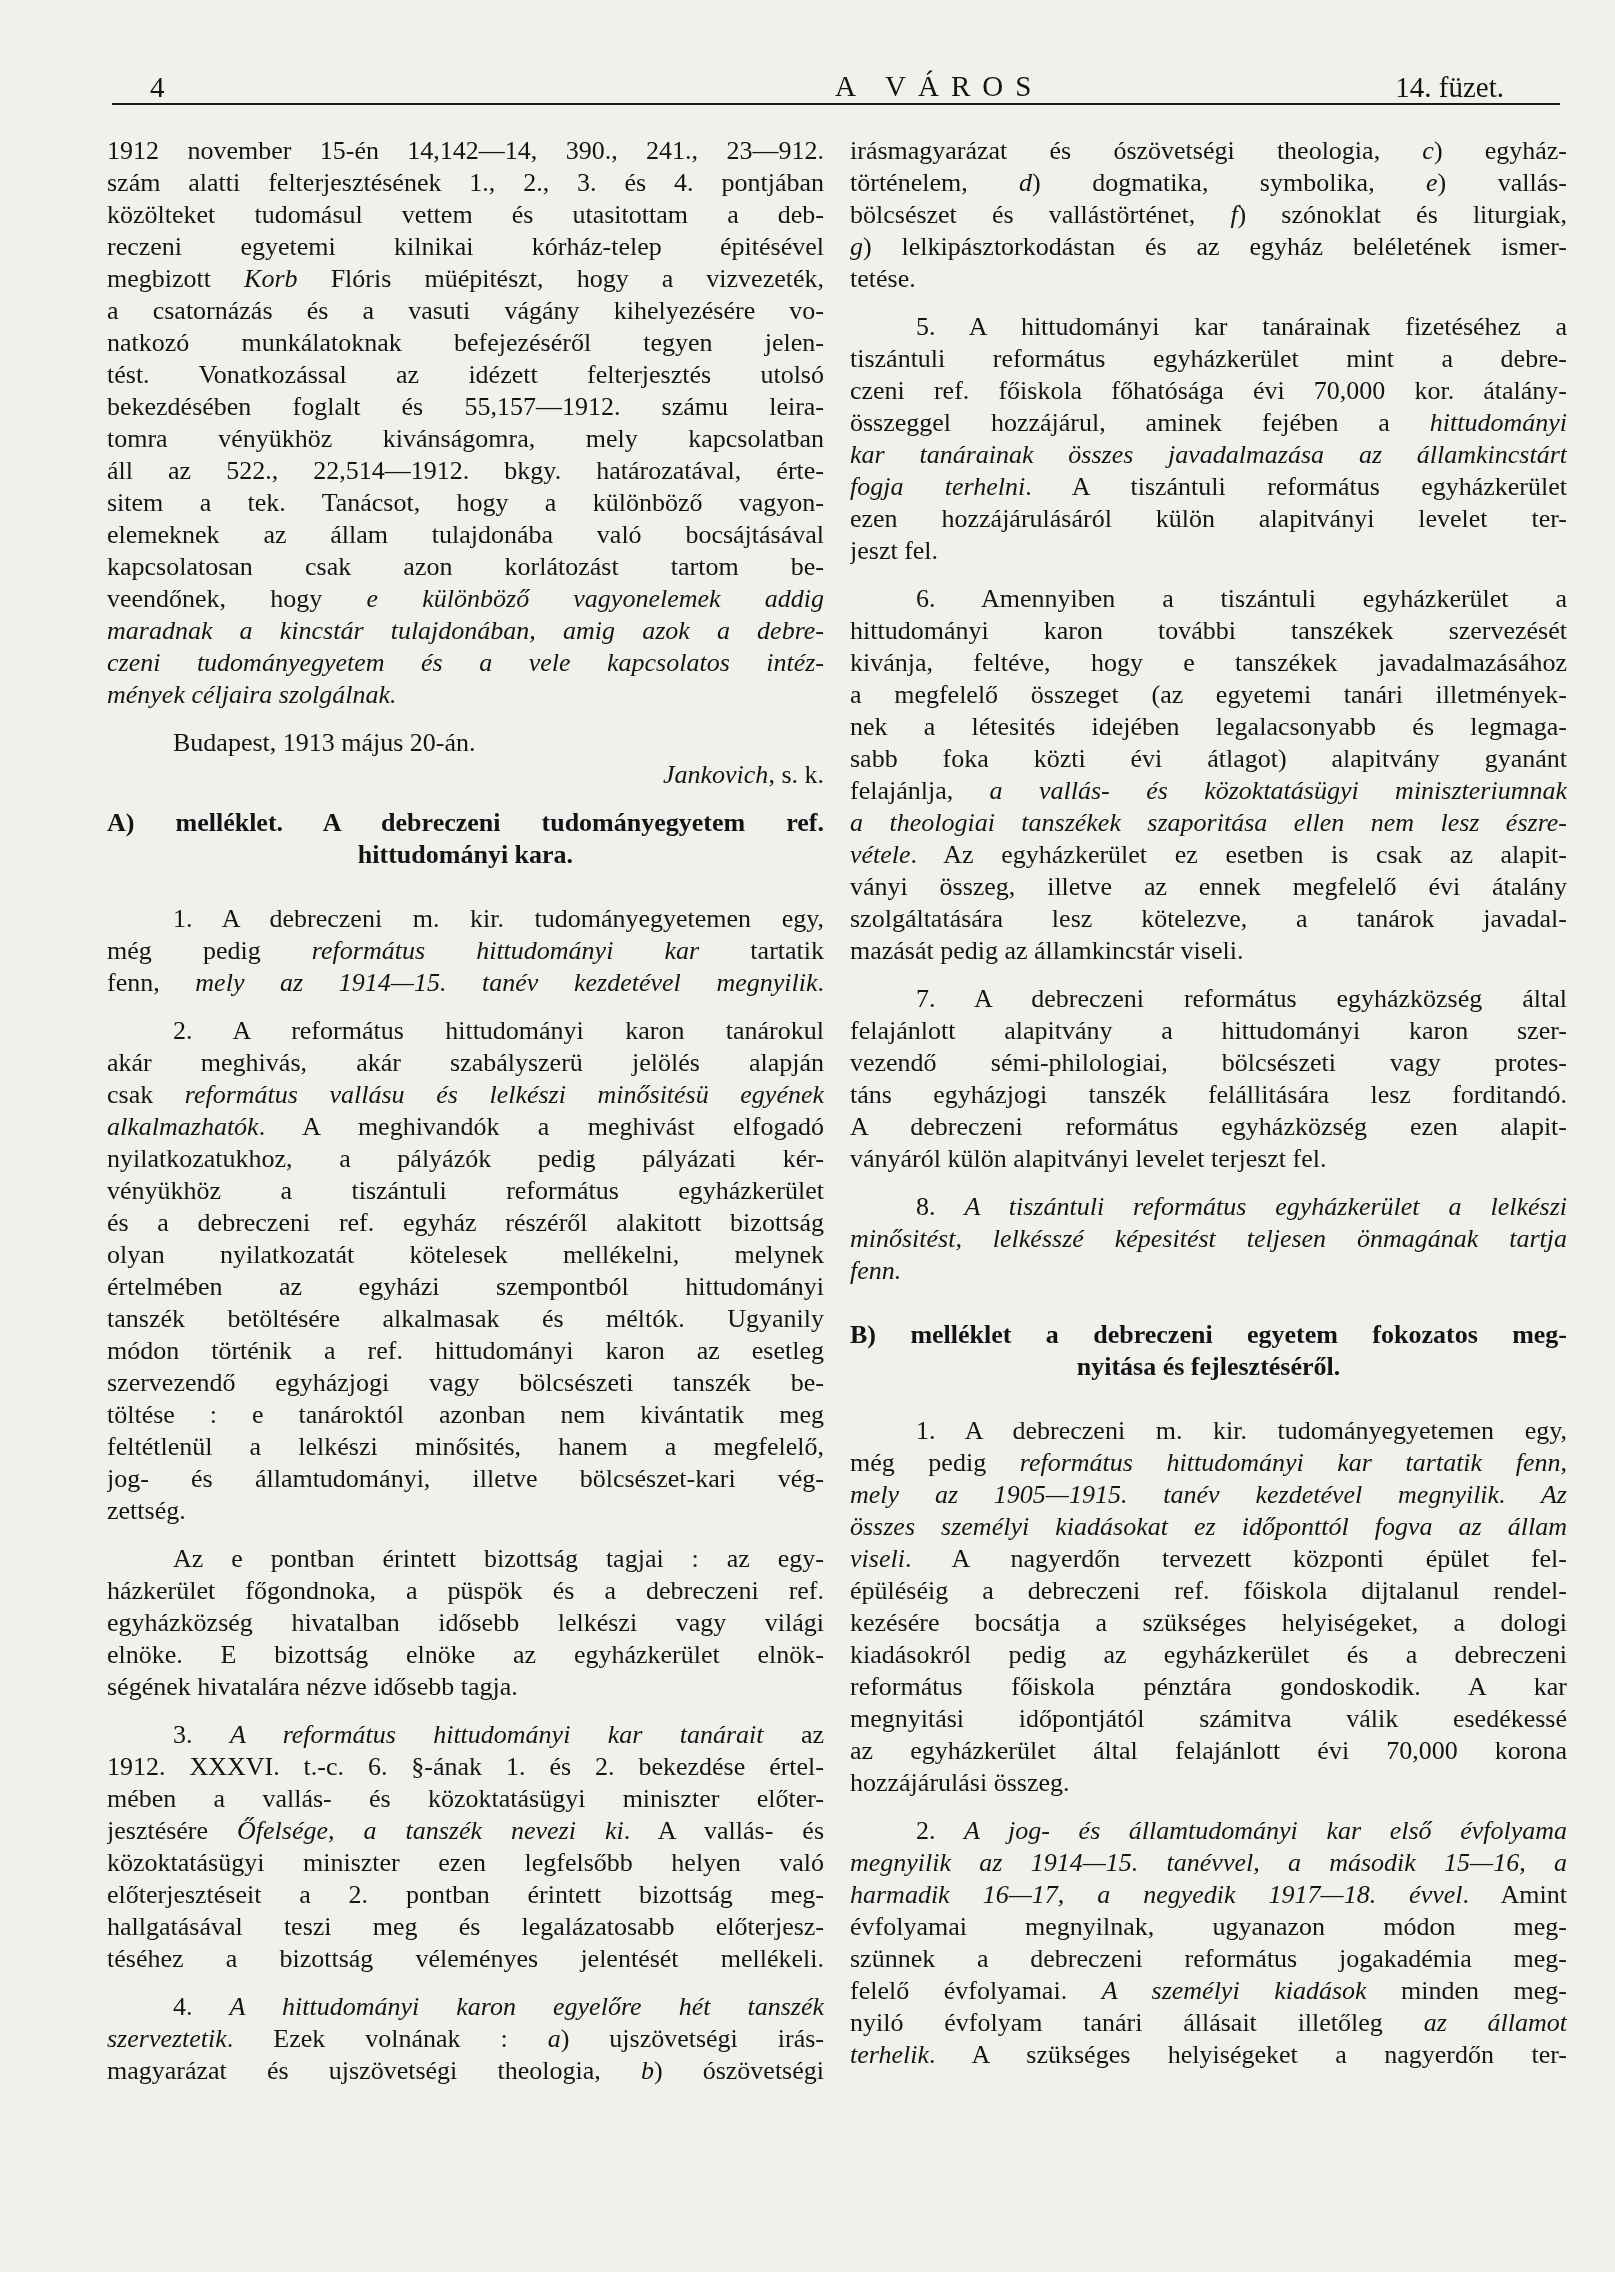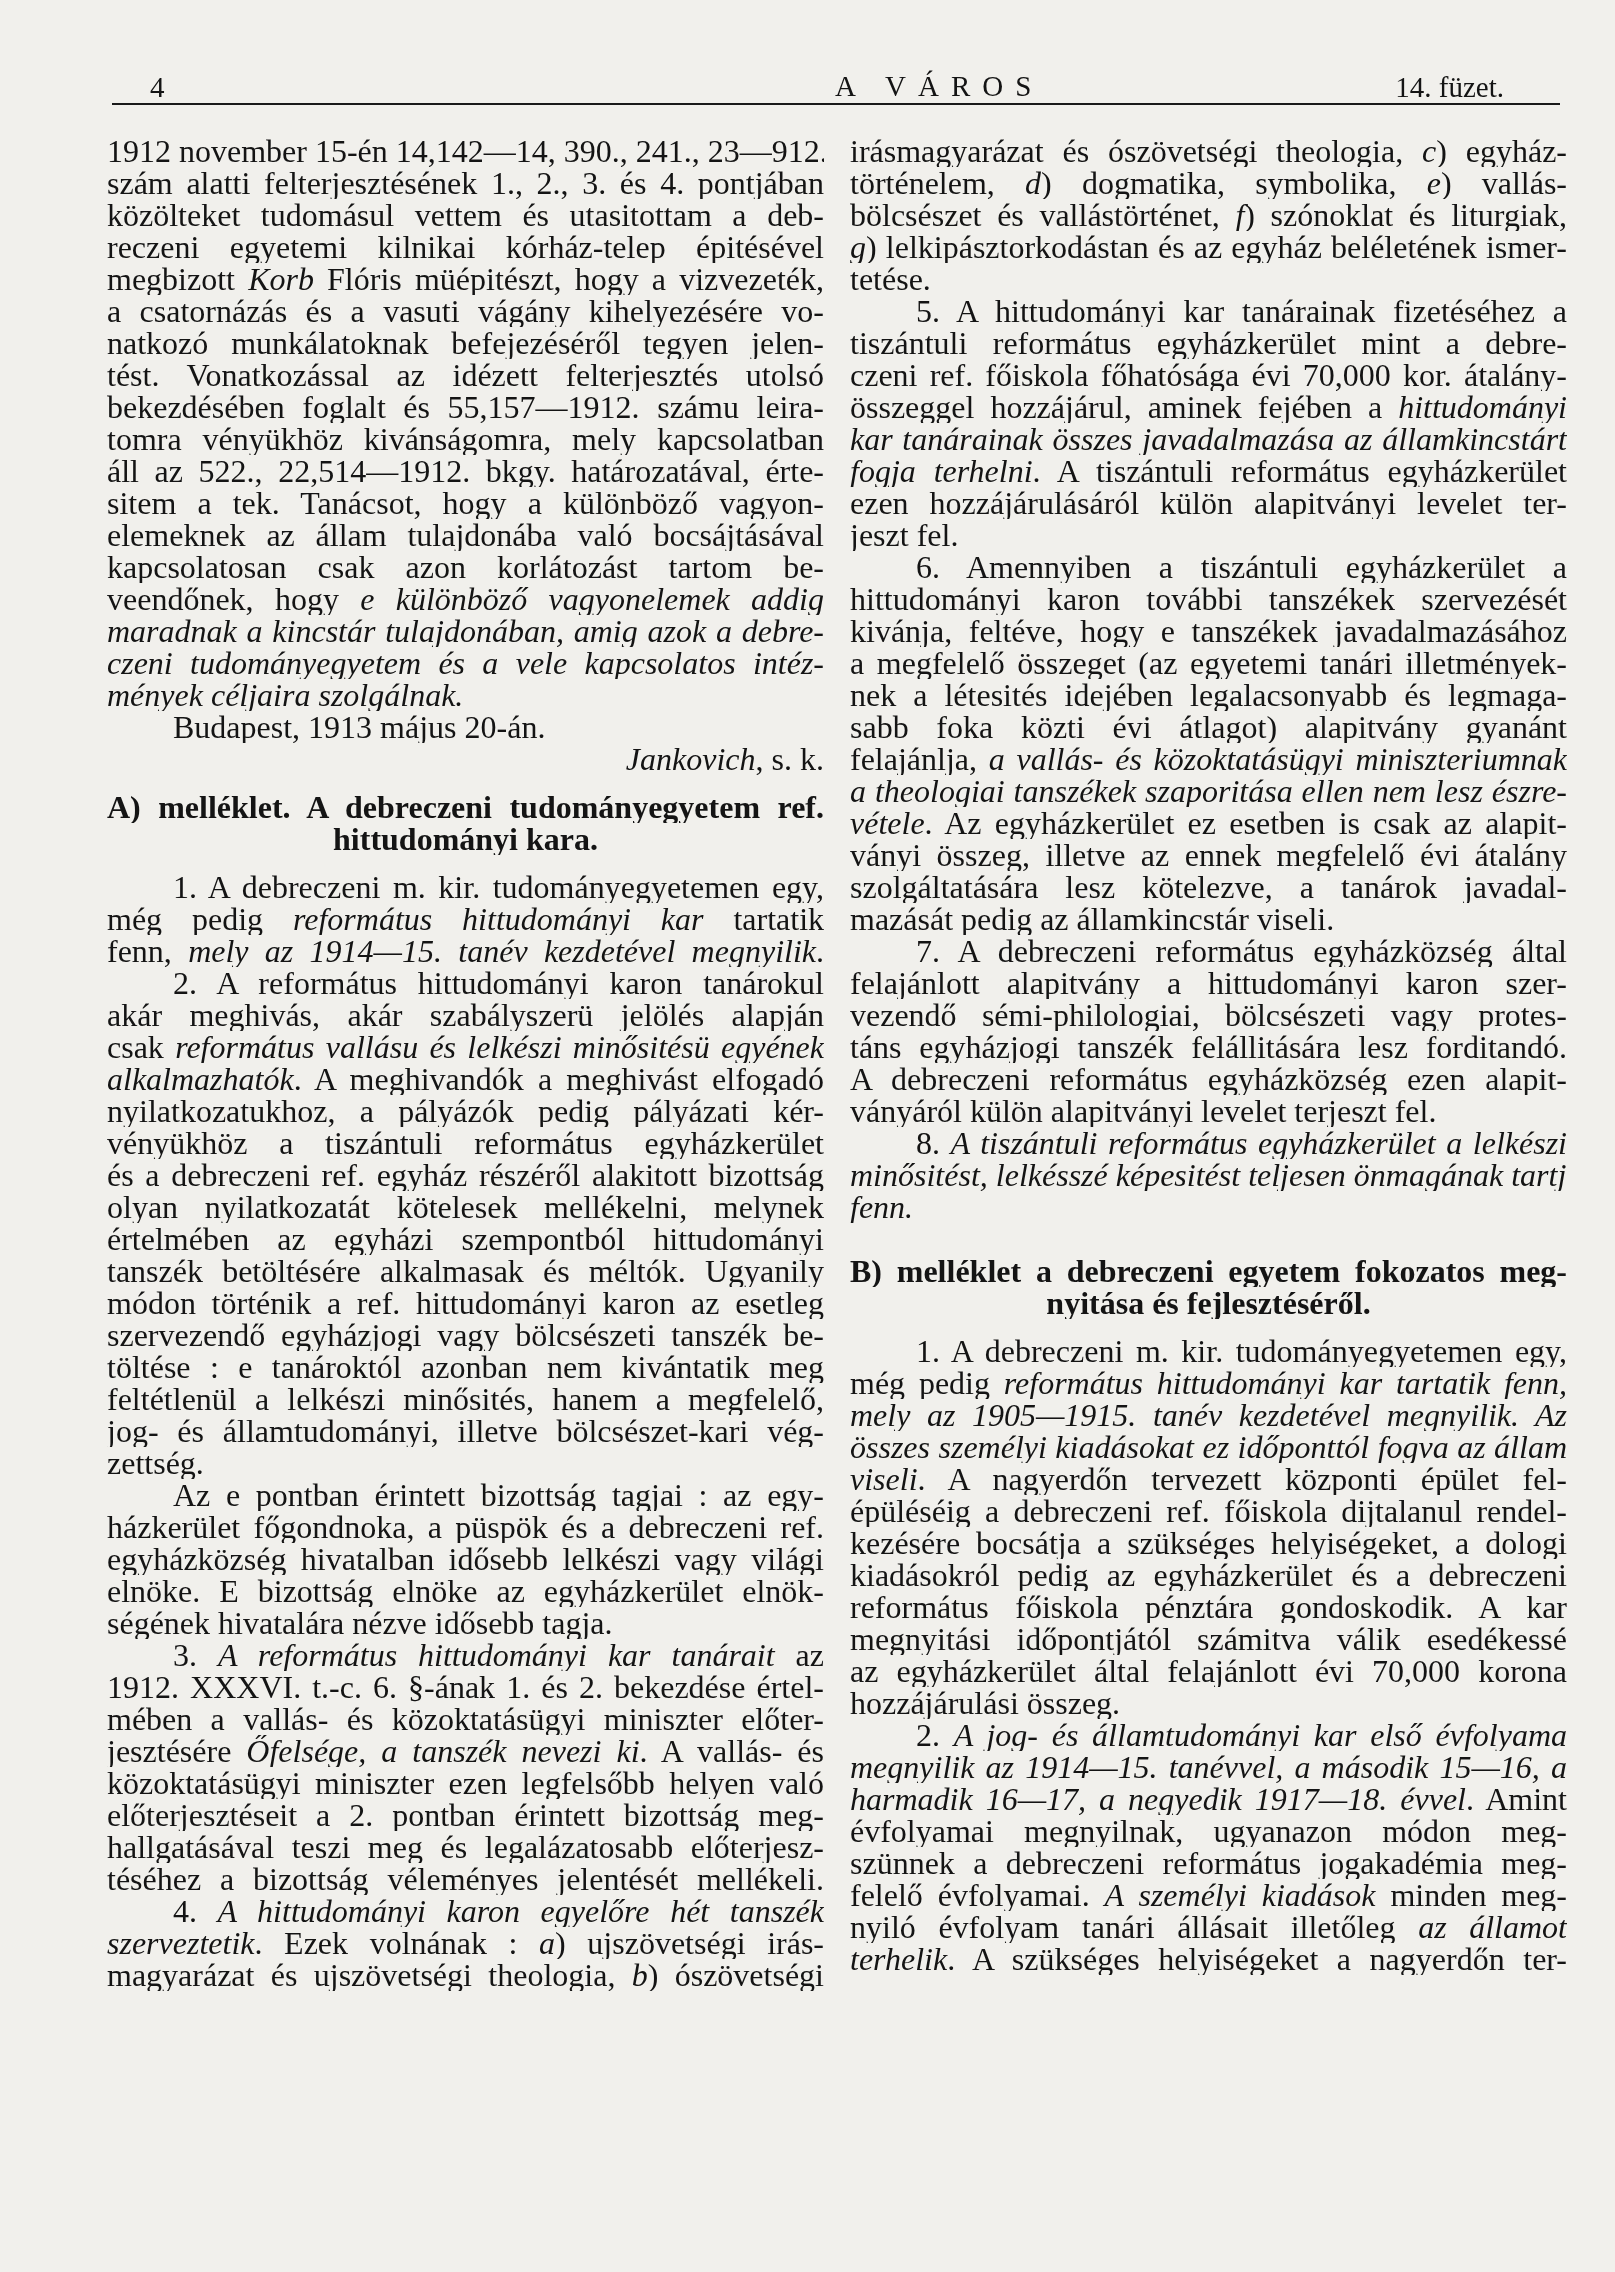--- a/index.html
+++ b/index.html
@@ -18,30 +18,30 @@
   .header .pn { position:absolute; left:39px; top:5.3px; }
   .header .ttl { position:absolute; left:724px; top:4px; letter-spacing:12px; }
   .header .issue { position:absolute; right:20px; top:5.3px; }
   .rule {
     position:absolute; left:112px; top:103px; width:1448px; height:0;
     border-top:2.6px solid #1a1a1a;
   }
   .col {
     position:absolute; top:135px; width:717px;
     font-family:"Liberation Serif", serif;
-    font-size:32px; line-height:32px;
+    font-size:26px; line-height:32px;
   }
   .col.left { left:107px; }
   .col.right { left:850px; }
   .ln {
     display:block; white-space:nowrap; text-align:justify; text-align-last:justify;
     height:32px; overflow:hidden;
   }
   .ln.end { text-align-last:left; }
-  .ln.ind { padding-left:66px; }
+  .ln.ind { padding-left:66px;margin-top:16px; }
   .ln.right { text-align-last:right; }
   .ln.center { text-align-last:center; }
   .ln.bold { font-weight:bold; }
   .gap { display:block; height:16px; }
   .gap2 { display:block; height:32px; }
   i { font-style:italic; }
 </style>
 </head>
 <body>
 

